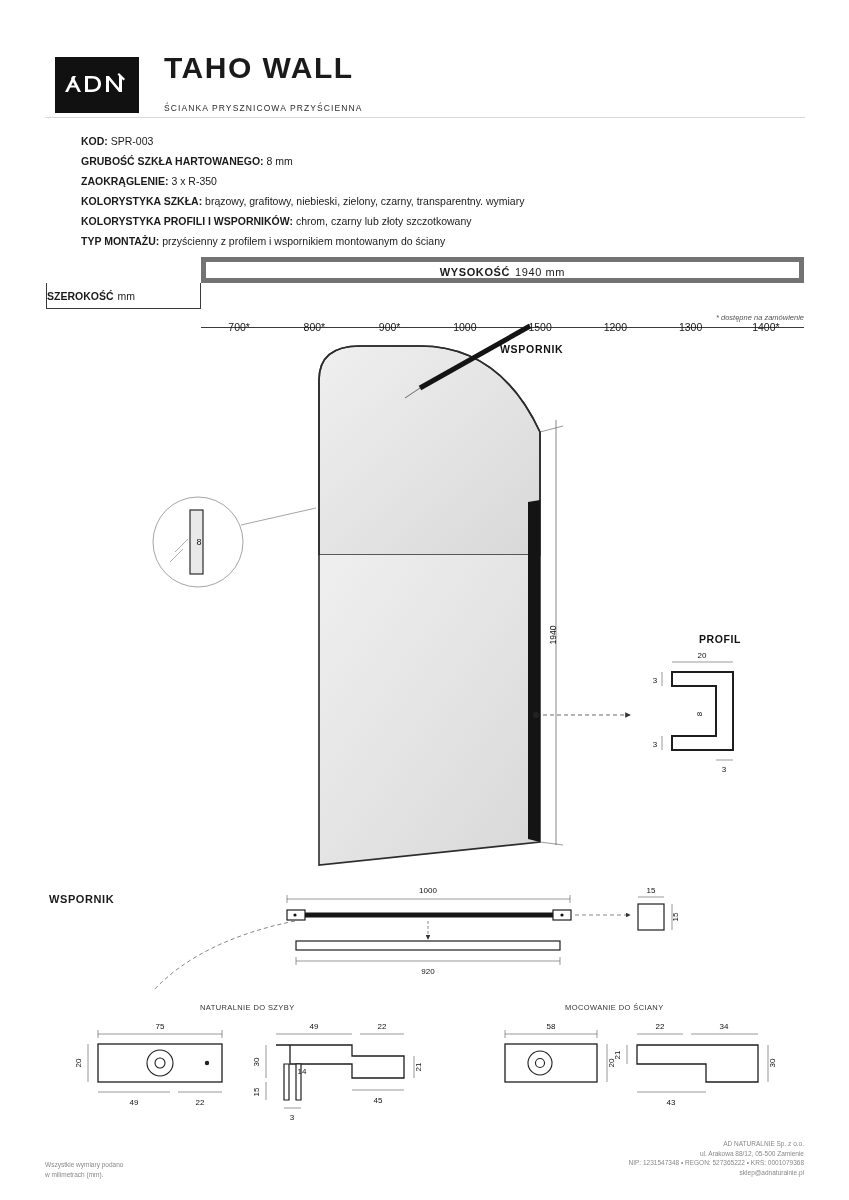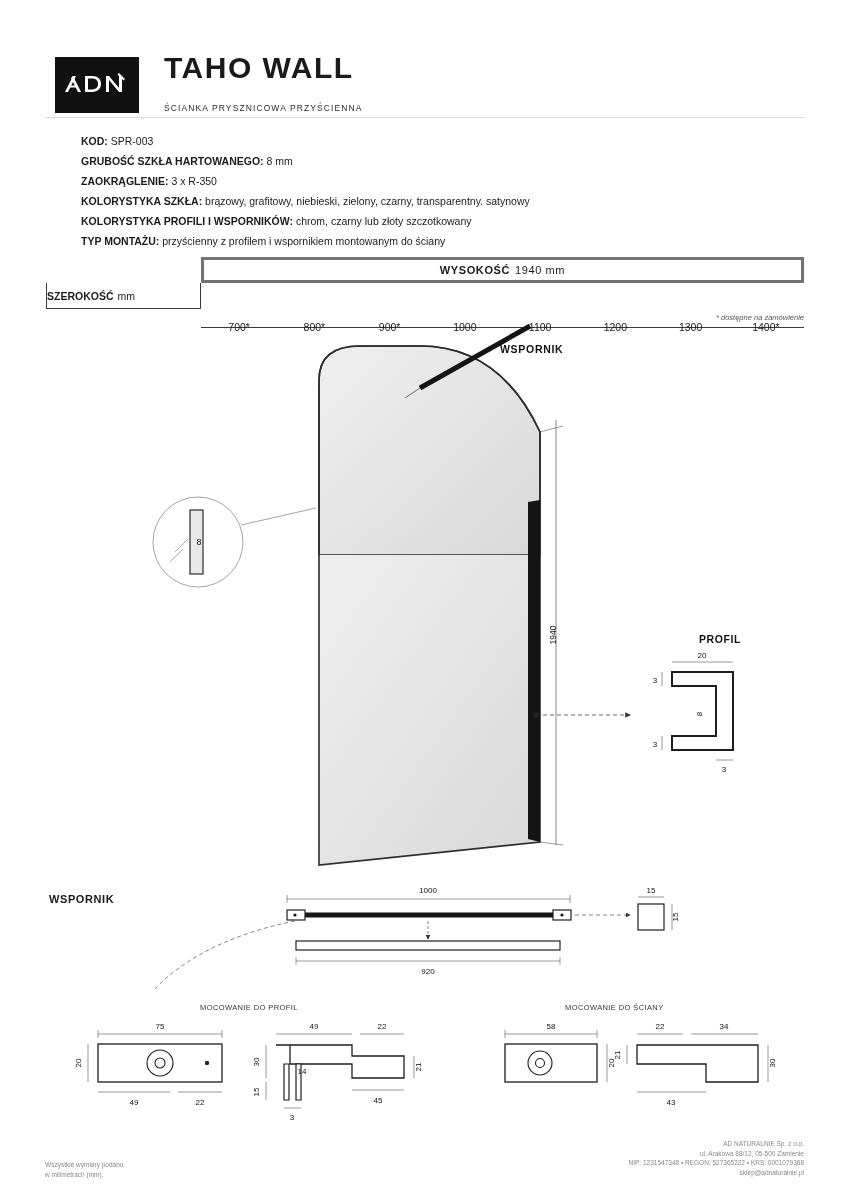--- a/index.html
+++ b/index.html
@@ -33,21 +33,21 @@
   
   .specs { position:absolute; left:45px; top:131px; width:760px; }
   .spec-row { font-size:10.5px; line-height:20px; color:#1a1a1a;padding-left:36px; }
   .spec-row b { font-weight:700; }
 
   
   .table { position:absolute; left:46px; top:257px; width:758px; }
   .tbl-top { display:flex; height:26px; }
   .tbl-top .spacer { width:155px; border:none; }
   .tbl-top .height-cell {
-    flex:1; border:3px solid #737373; display:flex; align-items:center; justify-content:center;
+    flex:1; border:5px solid #737373; display:flex; align-items:flex-end; justify-content:center;
     font-size:11px; letter-spacing:.6px;
   }
   .tbl-top .height-cell b { font-weight:700; margin-right:5px; }
   .tbl-bottom { display:flex; height:26px; }
   .tbl-bottom .w-label {
     width:155px; border:1px solid #3a3a3a; border-top:none; display:flex;
     align-items:center; font-size:10.5px;
   }
   .tbl-bottom .w-label b { font-weight:700; margin-right:4px; }
   .tbl-bottom .w-cell {
@@ -92,21 +92,21 @@
       <div class="title">TAHO WALL</div>
       <div class="subtitle">ŚCIANKA PRYSZNICOWA PRZYŚCIENNA</div>
     </div>
   </div>
   <div class="header-rule"></div>
 
   <div class="specs">
     <div class="spec-row"><b>KOD:</b> <span>SPR-003</span></div>
     <div class="spec-row"><b>GRUBOŚĆ SZKŁA HARTOWANEGO:</b> <span>8 mm</span></div>
     <div class="spec-row"><b>ZAOKRĄGLENIE:</b> <span>3 x R-350</span></div>
-    <div class="spec-row"><b>KOLORYSTYKA SZKŁA:</b> <span>brązowy, grafitowy, niebieski, zielony, czarny, transparentny. satynowy</span></div>
+    <div class="spec-row"><b>KOLORYSTYKA SZKŁA:</b> <span>brązowy, grafitowy, niebieski, zielony, czarny, transparentny. wymiary</span></div>
     <div class="spec-row"><b>KOLORYSTYKA PROFILI I WSPORNIKÓW:</b> <span>chrom, czarny lub złoty szczotkowany</span></div>
     <div class="spec-row"><b>TYP MONTAŻU:</b> <span>przyścienny z profilem i wspornikiem montowanym do ściany</span></div>
   </div>
 
   <div class="table">
     <div class="tbl-top">
       <div class="spacer"></div>
       <div class="height-cell">
         <b>WYSOKOŚĆ</b>
         <span>1940 mm</span>
@@ -114,21 +114,21 @@
     </div>
     <div class="tbl-bottom">
       <div class="w-label">
         <b>SZEROKOŚĆ</b>
         <span>mm</span>
       </div>
       <div class="w-cell first">700*</div>
       <div class="w-cell">800*</div>
       <div class="w-cell">900*</div>
       <div class="w-cell">1000</div>
-      <div class="w-cell">1100</div>
+      <div class="w-cell">1500</div>
       <div class="w-cell">1200</div>
       <div class="w-cell">1300</div>
       <div class="w-cell">1400*</div>
     </div>
     <div class="tbl-note">* dostępne na zamówienie</div>
   </div>
 
   <svg class="drawing" viewBox="0 0 849 560">
     <defs>
       <linearGradient id="glassGrad" x1="0" y1="0" x2="1" y2="1">
@@ -207,21 +207,21 @@
     <path d="M139 136 L132 146 L144 145 Z" fill="#555"></path>
 
     <line x1="575" y1="40" x2="630" y2="40" stroke="#555" stroke-width="0.7" stroke-dasharray="4 3" marker-end="url(#arrEnd)"></line>
     <rect x="638" y="29" width="26" height="26" fill="#fff" stroke="#1e1e1e" stroke-width="1.2"></rect>
     <line x1="638" y1="22" x2="664" y2="22" stroke="#555" stroke-width="0.6"></line>
     <text x="651" y="18" font-size="8" text-anchor="middle" fill="#111">15</text>
     <line x1="672" y1="29" x2="672" y2="55" stroke="#555" stroke-width="0.6"></line>
     <text x="678" y="42" font-size="8" text-anchor="middle" fill="#111" transform="rotate(-90 678 42)">15</text>
   </svg>
 
-  <div class="small-cap" style="left:200px; top:1003px;">MOCOWANIE DO PROFIL</div>
+  <div class="small-cap" style="left:200px; top:1003px;">NATURALNIE DO SZYBY</div>
   <div class="small-cap" style="left:565px; top:1003px;">MOCOWANIE DO ŚCIANY</div>
 
   <svg style="position:absolute; left:0; top:1012px; width:849px; height:125px;" viewBox="0 0 849 125">
 
     <line x1="98" y1="22" x2="222" y2="22" stroke="#555" stroke-width="0.6"></line>
     <line x1="98" y1="18" x2="98" y2="26" stroke="#555" stroke-width="0.6"></line>
     <line x1="222" y1="18" x2="222" y2="26" stroke="#555" stroke-width="0.6"></line>
     <text x="160" y="17" font-size="8" text-anchor="middle" fill="#111">75</text>
 
     <rect x="98" y="32" width="124" height="38" fill="#fff" stroke="#1e1e1e" stroke-width="1.3"></rect>

